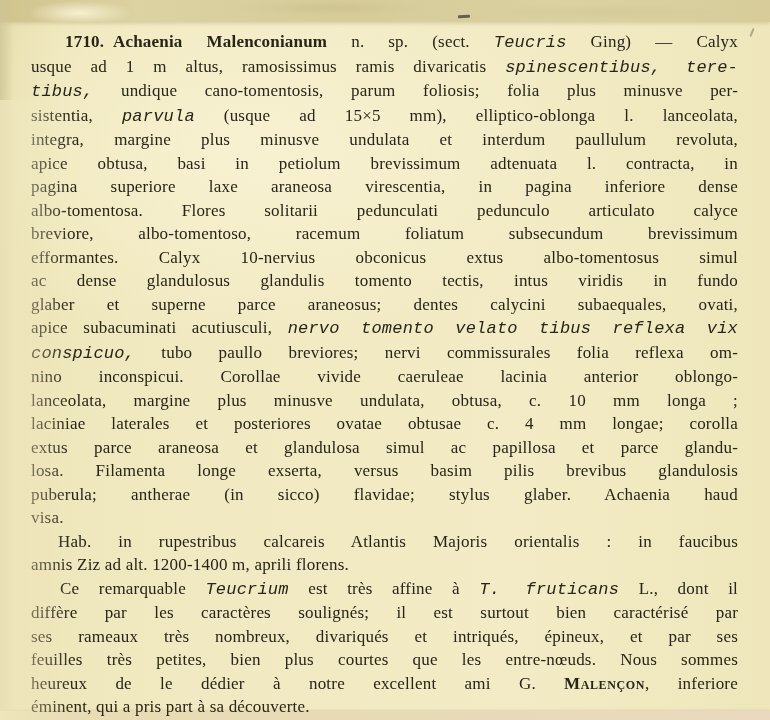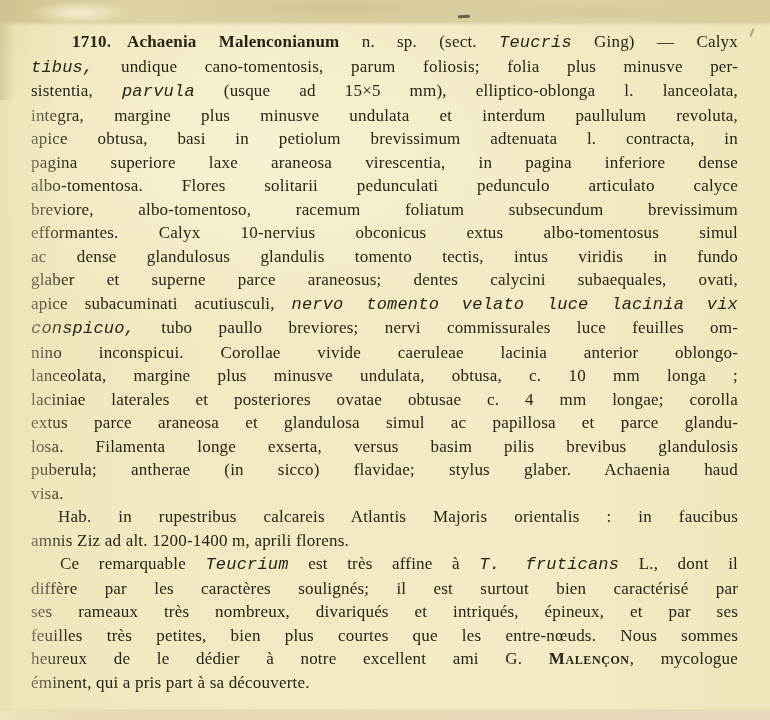--- a/index.html
+++ b/index.html
@@ -52,57 +52,58 @@
     position:absolute;left:751px;top:28px;width:2px;height:9px;
     background:#938b70;transform:rotate(22deg);opacity:0.7;border-radius:1px;
   }
   .text-block{
     position:absolute;left:31px;top:30px;width:707px;
     font-size:17px;line-height:23.5px;color:var(--ink);
     letter-spacing:0.2px;z-index:2;
   }
   .line{white-space:normal;}
   .line.just{text-align:justify;text-align-last:justify;text-justify:inter-word;}
-  .b{font-weight:700;margin-left:7px;}
+  .b{font-weight:700;}
   .i{font-style:italic;font-family:Liberation Mono, monospace;}
   .sc{font-variant:small-caps;letter-spacing:0.6px;font-weight:bold;}
 </style>
 </head>
 <body>
 
 <div class="page">
   <div class="top-band"></div>
   <div class="artifact-dash"></div>
   <div class="artifact-tick"></div>
   <div class="text-block">
       <div class="line just" style="text-indent: 34px;"><span class="b">1710.</span><span> </span><span class="b">Achaenia Malenconianum</span><span> n. sp. (sect. </span><span class="i">Teucris</span><span> Ging) — Calyx</span></div>
+      <div class="line just"><span>usque ad 1 m altus, ramosissimus ramis divaricatis </span><span class="i">spinescentibus, tere-</span></div>
       <div class="line just"><span class="i">tibus,</span><span> undique cano-tomentosis, parum foliosis; folia plus minusve per-</span></div>
       <div class="line just"><span>sistentia, </span><span class="i">parvula</span><span> (usque ad 15×5 mm), elliptico-oblonga l. lanceolata,</span></div>
       <div class="line just"><span>integra, margine plus minusve undulata et interdum paullulum revoluta,</span></div>
       <div class="line just"><span>apice obtusa, basi in petiolum brevissimum adtenuata l. contracta, in</span></div>
       <div class="line just"><span>pagina superiore laxe araneosa virescentia, in pagina inferiore dense</span></div>
       <div class="line just"><span>albo-tomentosa. Flores solitarii pedunculati pedunculo articulato calyce</span></div>
       <div class="line just"><span>breviore, albo-tomentoso, racemum foliatum subsecundum brevissimum</span></div>
       <div class="line just"><span>efformantes. Calyx 10-nervius obconicus extus albo-tomentosus simul</span></div>
       <div class="line just"><span>ac dense glandulosus glandulis tomento tectis, intus viridis in fundo</span></div>
       <div class="line just"><span>glaber et superne parce araneosus; dentes calycini subaequales, ovati,</span></div>
-      <div class="line just"><span>apice subacuminati acutiusculi, </span><span class="i">nervo tomento velato luce lacinia vix</span></div>
-      <div class="line just"><span class="i">conspicuo,</span><span> tubo paullo breviores; nervi commissurales luce feuilles om-</span></div>
+      <div class="line just"><span>apice subacuminati acutiusculi, </span><span class="i">nervo tomento velato tibus reflexa vix</span></div>
+      <div class="line just"><span class="i">conspicuo,</span><span> tubo paullo breviores; nervi commissurales folia reflexa om-</span></div>
       <div class="line just"><span>nino inconspicui. Corollae vivide caeruleae lacinia anterior oblongo-</span></div>
       <div class="line just"><span>lanceolata, margine plus minusve undulata, obtusa, c. 10 mm longa ;</span></div>
       <div class="line just"><span>laciniae laterales et posteriores ovatae obtusae c. 4 mm longae; corolla</span></div>
       <div class="line just"><span>extus parce araneosa et glandulosa simul ac papillosa et parce glandu-</span></div>
       <div class="line just"><span>losa. Filamenta longe exserta, versus basim pilis brevibus glandulosis</span></div>
       <div class="line just"><span>puberula; antherae (in sicco) flavidae; stylus glaber. Achaenia haud</span></div>
       <div class="line"><span>visa.</span></div>
       <div class="line just" style="text-indent: 27px;"><span>Hab. in rupestribus calcareis Atlantis Majoris orientalis : in faucibus</span></div>
       <div class="line"><span>amnis Ziz ad alt. 1200-1400 m, aprili florens.</span></div>
       <div class="line just" style="text-indent: 29px;"><span>Ce remarquable </span><span class="i">Teucrium</span><span> est très affine à </span><span class="i">T. fruticans</span><span> L., dont il</span></div>
       <div class="line just"><span>diffère par les caractères soulignés; il est surtout bien caractérisé par</span></div>
       <div class="line just"><span>ses rameaux très nombreux, divariqués et intriqués, épineux, et par ses</span></div>
       <div class="line just"><span>feuilles très petites, bien plus courtes que les entre-nœuds. Nous sommes</span></div>
-      <div class="line just"><span>heureux de le dédier à notre excellent ami G. </span><span class="sc">Malençon</span><span>, mycologue</span></div>
+      <div class="line just"><span>heureux de le dédier à notre excellent ami G. </span><span class="sc">Malençon</span><span>, inferiore</span></div>
       <div class="line"><span>éminent, qui a pris part à sa découverte.</span></div>
     </div>
   <div class="left-edge"></div>
   <div class="left-fade"></div>
   <div class="bottom-band"></div>
 </div>
 
 </body></html>

